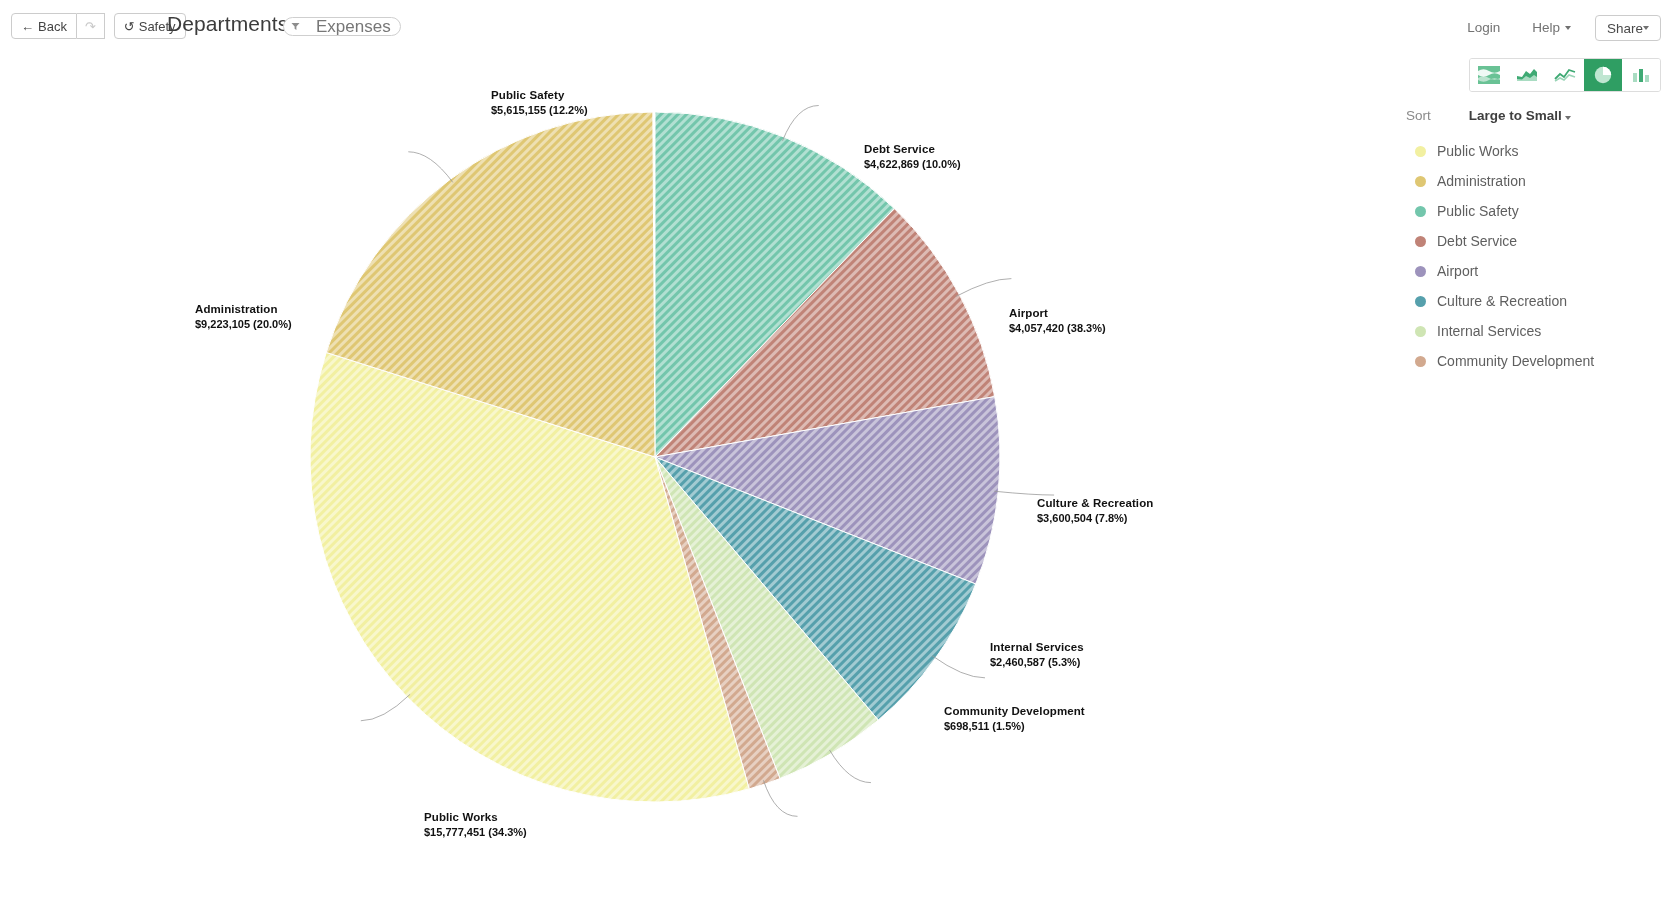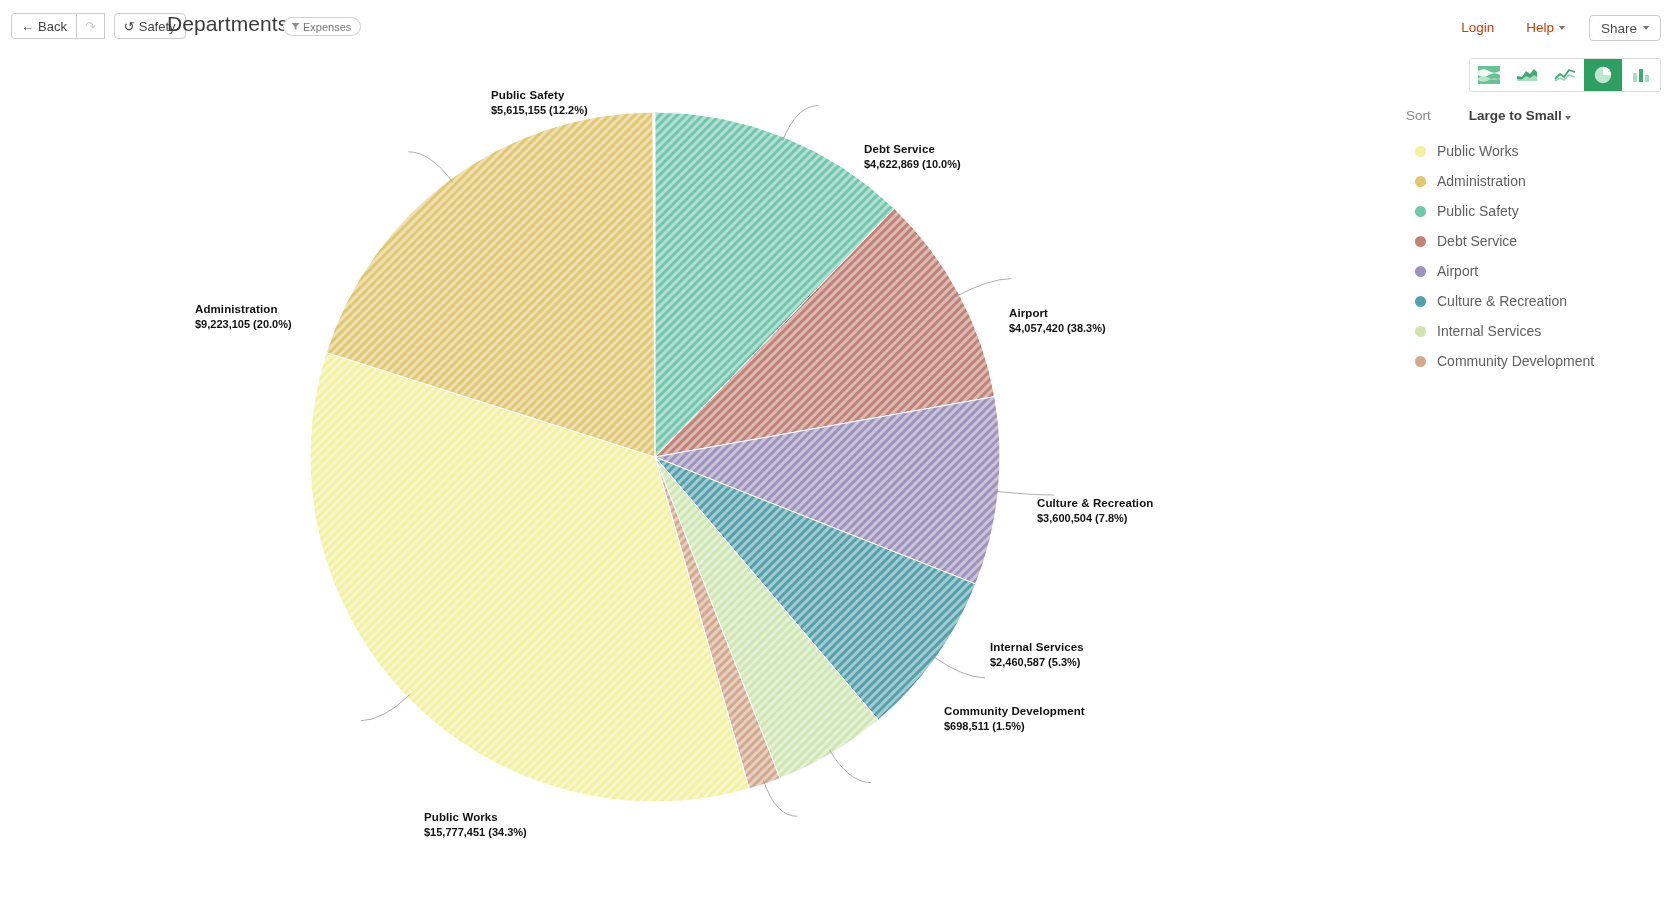--- a/index.html
+++ b/index.html
@@ -28,33 +28,33 @@
   .gap { width: 9px; }
 
   .ico { display:inline-block; line-height:1; font-size: 13px; }
 
   .page-title {
     position: absolute; top: 12px; left: 167px;
     font-size: 21px; color: #3c3c3c; font-weight: 400; letter-spacing: .1px;
   }
   .filter-pill {
     position: absolute; top: 17px; left: 283px;
-    height: 19px; display: flex; align-items: center; gap: 3px;
+    height: 19px; display: flex; align-items: center; gap: 16px;
     padding: 0 9px 0 7px; border: 1px solid #cfcfcf; border-radius: 10px;
-    font-size: 11px; color: #777; background: #fff; cursor: pointer;
+    font-size: 17px; color: #777; background: #fff; cursor: pointer;
   }
   .funnel { width: 9px; height: 9px; }
 
   .top-right { position: absolute; top: 15px; right: 14px; display: flex; align-items: center; gap: 0; }
   .tr-link {
-    font-size: 13.5px; color: #c2410c; padding: 0 16px; cursor: pointer;
+    font-size: 13.5px; color: #737373; padding: 0 16px; cursor: pointer;
     display: flex; align-items: center; gap: 5px; line-height: 20px;
   }
   .share-btn {
-    margin-left: 8px; height: 26px; display: flex; align-items: center; gap: 6px;
+    margin-left: 8px; height: 26px; display: flex; align-items: center; 
     padding: 0 11px; border: 1px solid #ccc; border-radius: 4px;
     font-size: 13.5px; color: #4a4a4a; background: #fff; cursor: pointer;
   }
   .caret { display:inline-block; border-left:3.5px solid transparent; border-right:3.5px solid transparent; border-top:4.5px solid #707070; }
 
   
   .charttypes {
     position: absolute; top: 58px; right: 14px;
     display: flex; border: 1px solid #ddd; border-radius: 3px; overflow: hidden; background:#fff;
   }

